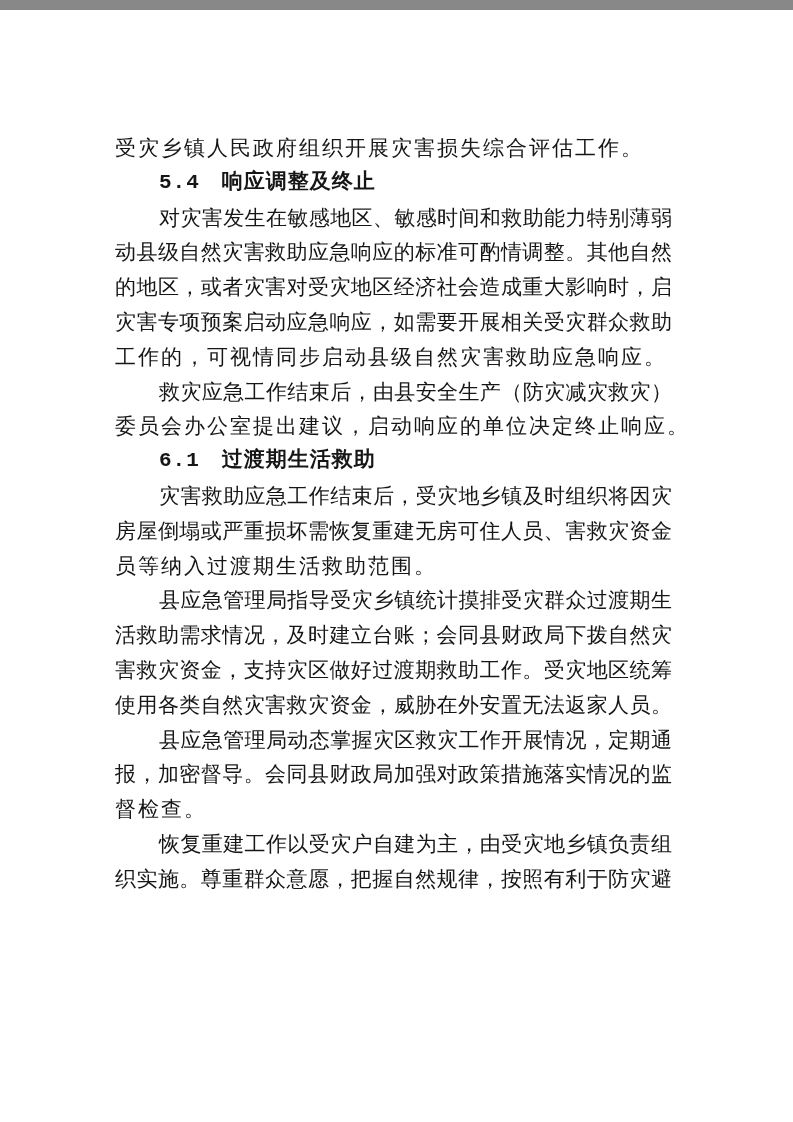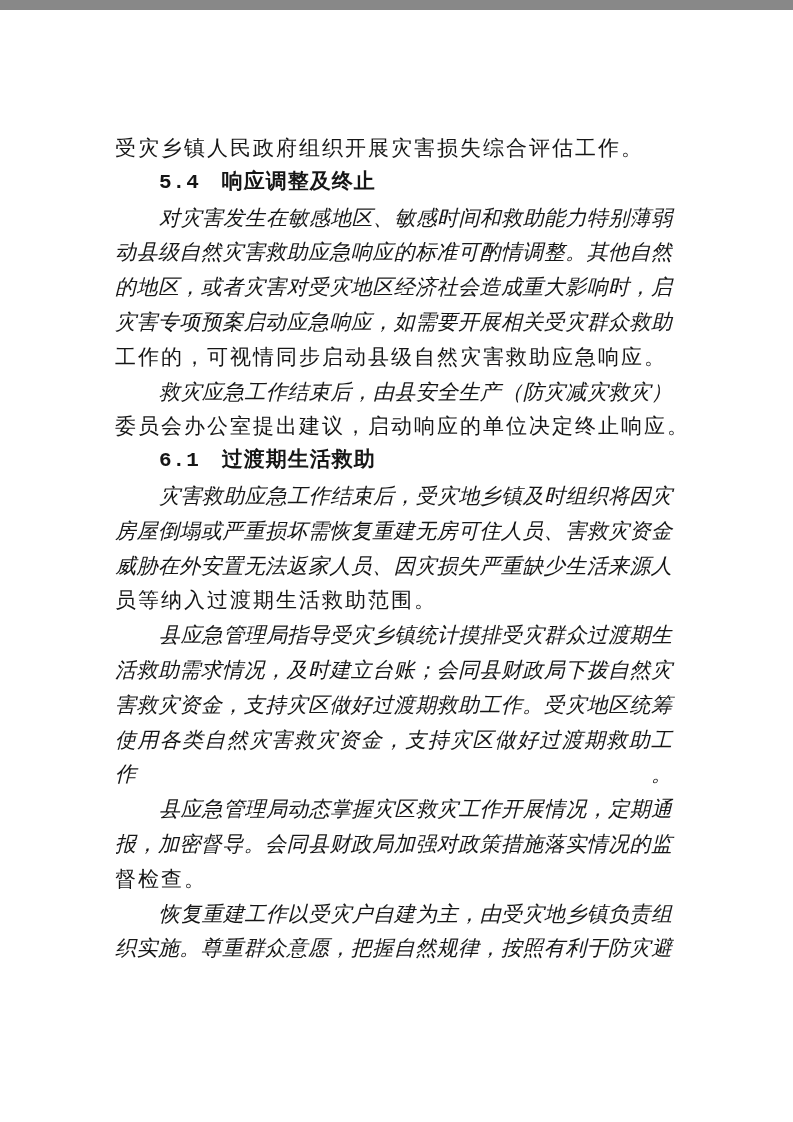--- a/index.html
+++ b/index.html
@@ -27,21 +27,20 @@
     font-size: 21px;
     line-height: 34.8px;
     letter-spacing: 2px;
     white-space: nowrap;
   }
   .line.fill {
     letter-spacing: 0;
     white-space: normal;
     text-align: justify;
     text-align-last: justify;
-    font-style: italic;
   }
   .line.indent {
     text-indent: 44px;
   }
   .line.heading {
     font-weight: 700;
     font-family: Liberation Mono, monospace;
     letter-spacing: 1px;
   }
   .footer {
@@ -68,26 +67,25 @@
       <div class="line indent fill">对灾害发生在敏感地区、敏感时间和救助能力特别薄弱</div>
       <div class="line fill">动县级自然灾害救助应急响应的标准可酌情调整。其他自然</div>
       <div class="line fill">的地区，或者灾害对受灾地区经济社会造成重大影响时，启</div>
       <div class="line fill">灾害专项预案启动应急响应，如需要开展相关受灾群众救助</div>
       <div class="line">工作的，可视情同步启动县级自然灾害救助应急响应。</div>
       <div class="line indent fill">救灾应急工作结束后，由县安全生产（防灾减灾救灾）</div>
       <div class="line">委员会办公室提出建议，启动响应的单位决定终止响应。</div>
       <div class="line heading indent">6.1　过渡期生活救助</div>
       <div class="line indent fill">灾害救助应急工作结束后，受灾地乡镇及时组织将因灾</div>
       <div class="line fill">房屋倒塌或严重损坏需恢复重建无房可住人员、害救灾资金</div>
-      <div class="line fill">威胁在外安置无法返家人员、因灾损失严重缺少生活来源人</div>
       <div class="line">员等纳入过渡期生活救助范围。</div>
       <div class="line indent fill">县应急管理局指导受灾乡镇统计摸排受灾群众过渡期生</div>
       <div class="line fill">活救助需求情况，及时建立台账；会同县财政局下拨自然灾</div>
       <div class="line fill">害救灾资金，支持灾区做好过渡期救助工作。受灾地区统筹</div>
-      <div class="line fill">使用各类自然灾害救灾资金，支持灾区做好过渡期救助工作。</div>
+      <div class="line fill">使用各类自然灾害救灾资金，威胁在外安置无法返家人员。</div>
       <div class="line indent fill">县应急管理局动态掌握灾区救灾工作开展情况，定期通</div>
       <div class="line fill">报，加密督导。会同县财政局加强对政策措施落实情况的监</div>
       <div class="line">督检查。</div>
       <div class="line indent fill">恢复重建工作以受灾户自建为主，由受灾地乡镇负责组</div>
       <div class="line fill">织实施。尊重群众意愿，把握自然规律，按照有利于防灾避</div>
     </div>
   <div class="footer">
     <span>19</span>
   </div>
 </div>

